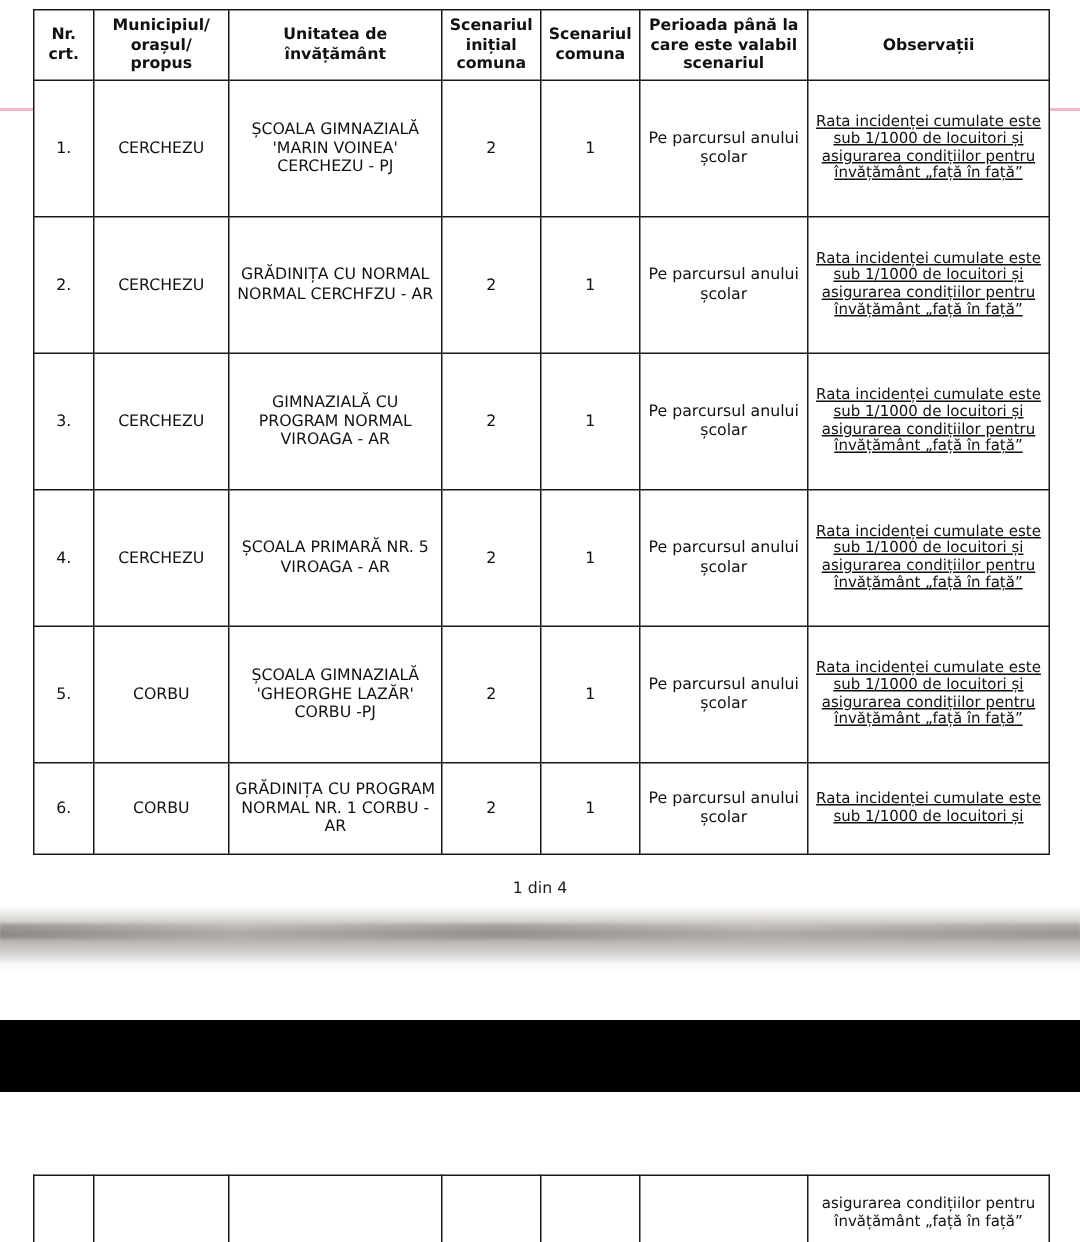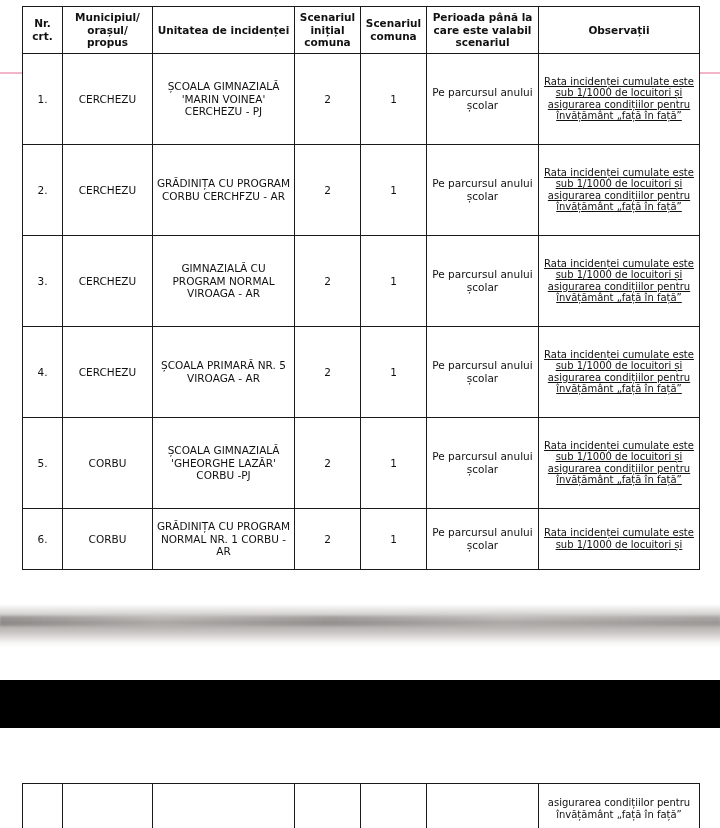--- a/index.html
+++ b/index.html
@@ -164,41 +164,41 @@
         <col class="c-unit">
       <col class="c-scini">
         <col class="c-scprop">
         <col class="c-perioada">
         <col class="c-obs">
     </colgroup>
     <thead>
       <tr>
         <th>Nr. crt.</th>
         <th>Municipiul/ orașul/ propus</th>
-        <th>Unitatea de incidenței</th>
+        <th>Unitatea de învățământ</th>
         <th>Scenariul inițial comuna</th>
         <th>Scenariul comuna</th>
         <th>Perioada până la care este valabil scenariul</th>
         <th>Observații</th>
       </tr>
     </thead>
     <tbody>
       <tr>
         <td>1.</td>
         <td>CERCHEZU</td>
         <td>ȘCOALA GIMNAZIALĂ 'MARIN VOINEA' CERCHEZU - PJ</td>
         <td>2</td>
         <td>1</td>
         <td>Pe parcursul anului școlar</td>
         <td class="obs">Rata incidenței cumulate este sub 1/1000 de locuitori și asigurarea condițiilor pentru învățământ „față în față”</td>
       </tr>
       <tr>
         <td>2.</td>
         <td>CERCHEZU</td>
-        <td>GRĂDINIȚA CU PROGRAM CORBU CERCHFZU - AR</td>
+        <td>GRĂDINIȚA CU NORMAL NORMAL CERCHFZU - AR</td>
         <td>2</td>
         <td>1</td>
         <td>Pe parcursul anului școlar</td>
         <td class="obs">Rata incidenței cumulate este sub 1/1000 de locuitori și asigurarea condițiilor pentru învățământ „față în față”</td>
       </tr>
       <tr>
         <td>3.</td>
         <td>CERCHEZU</td>
         <td>GIMNAZIALĂ CU PROGRAM NORMAL VIROAGA - AR</td>
         <td>2</td>
@@ -229,20 +229,21 @@
         <td>CORBU</td>
         <td>GRĂDINIȚA CU PROGRAM NORMAL NR. 1 CORBU -AR</td>
         <td>2</td>
         <td>1</td>
         <td>Pe parcursul anului școlar</td>
         <td class="obs">Rata incidenței cumulate este sub 1/1000 de locuitori și</td>
       </tr>
     </tbody>
   </table>
 
+  <div class="pagefoot">1 din 4</div>
 
   <div class="smear"></div>
 
   <div class="blackband"></div>
 
   <table class="doc-table" id="bottom-table">
     <colgroup>
       <col class="c-nr">
         <col class="c-loc">
         <col class="c-unit">

